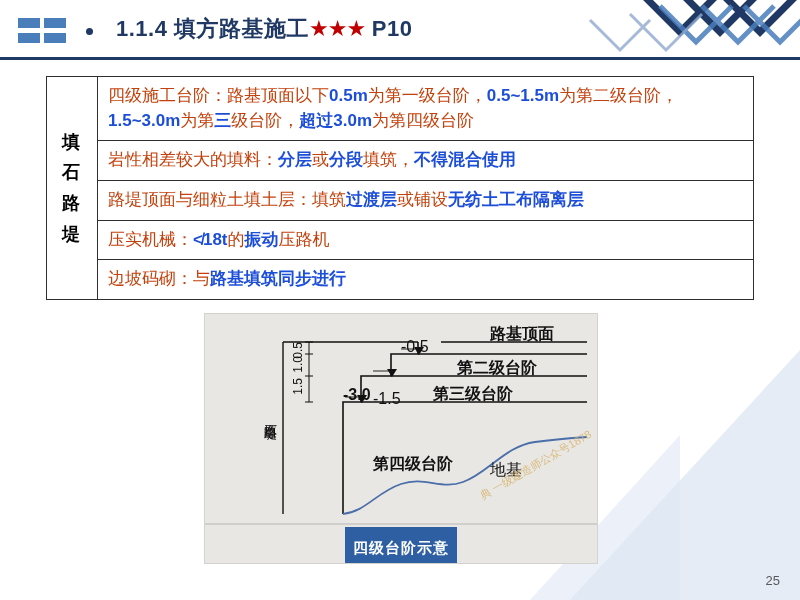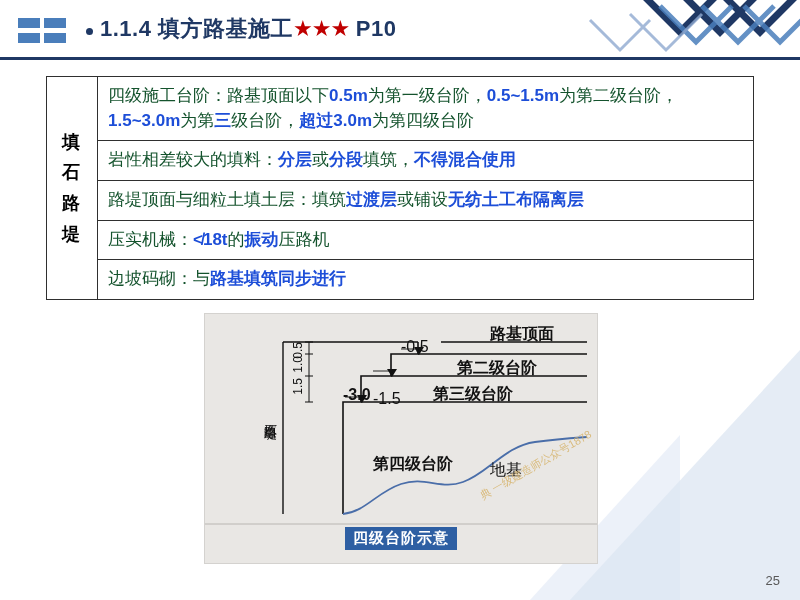--- a/index.html
+++ b/index.html
@@ -22,21 +22,21 @@
   .hdr-blk{position:absolute;width:22px;height:10px;background:#4a7ebb;}
   .hdr-blk.b1{left:0;top:0;}
   .hdr-blk.b2{left:26px;top:0;}
   .hdr-blk.b3{left:0;top:15px;}
   .hdr-blk.b4{left:26px;top:15px;}
   .hdr-bullet{
     position:absolute;left:86px;top:28px;width:7px;height:7px;border-radius:50%;
     background:#1f3864;
   }
   .hdr-title{
-    position:absolute;left:100px;top:14px;
+    position:absolute;left:116px;top:14px;
     font-size:22px;color:#1f3864;font-weight:bold;white-space:nowrap;
     letter-spacing:0.5px;
   }
   .hdr-title .stars{color:#c00000;letter-spacing:-1px;}
   .hdr-title .pnum{color:#1f3864;font-weight:bold;}
 
   
   .wm-tri{
     position:absolute;right:0;bottom:0;width:0;height:0;
     border-left:230px solid transparent;
@@ -61,32 +61,32 @@
     padding:7px 10px;
     font-size:17px;line-height:1.45;
     color:#000;vertical-align:middle;
   }
   .tbl td.rowlabel{
     width:50px;text-align:center;font-weight:bold;font-size:18px;
     letter-spacing:2px;line-height:1.7;padding:0;
   }
   .rowlabel span{display:block;}
   .r{color:#1d4ed8;font-weight:bold;}
-  .bk{color:#14532d;}
+  .bk{color:#c2410c;}
 
   
   .figure{
     position:absolute;left:204px;top:313px;width:392px;height:249px;
     background:#e8e6e3;border:1px solid #d4d2cf;overflow:hidden;
   }
   .fig-svg{position:absolute;left:0;top:0;}
   .fig-cap{
     position:absolute;left:140px;top:213px;
     background:#2e5fa3;color:#ffffff;font-size:15px;font-weight:bold;
-    padding:2px 8px;letter-spacing:1px;
+    padding:12px 8px;letter-spacing:1px;
   }
   .fig-wm{
     position:absolute;right:6px;top:112px;
     font-size:11px;color:#d6b36a;opacity:.85;
     transform:rotate(-30deg);transform-origin:right center;white-space:nowrap;
   }
   .vlabel{
     position:absolute;writing-mode:vertical-rl;text-orientation:upright;
     font-size:13px;color:#111;letter-spacing:1px;
   }

